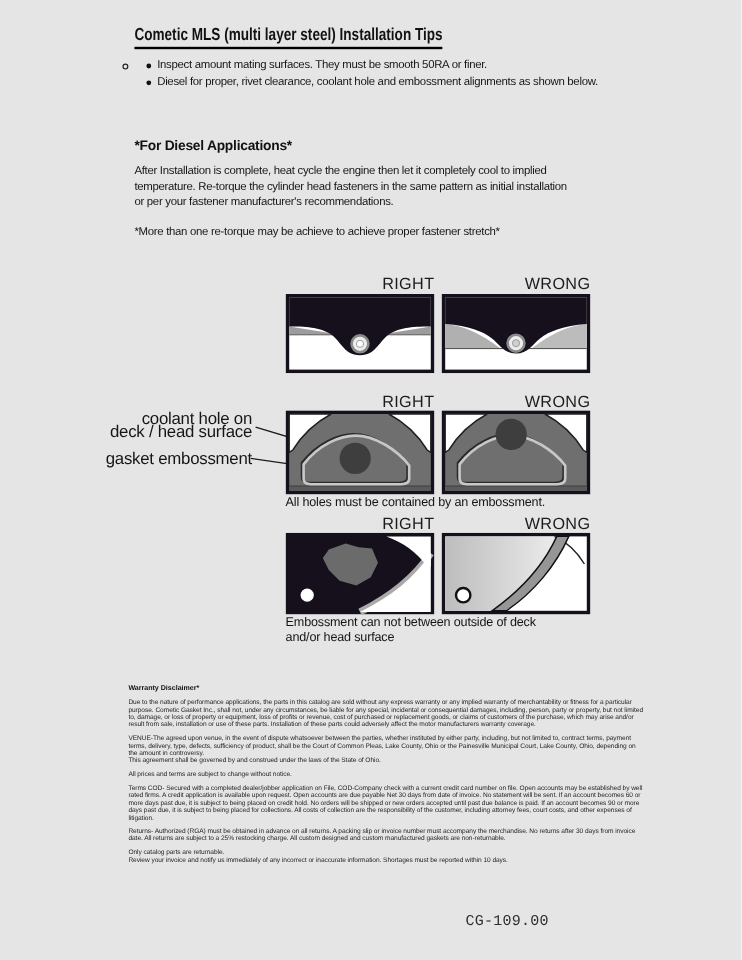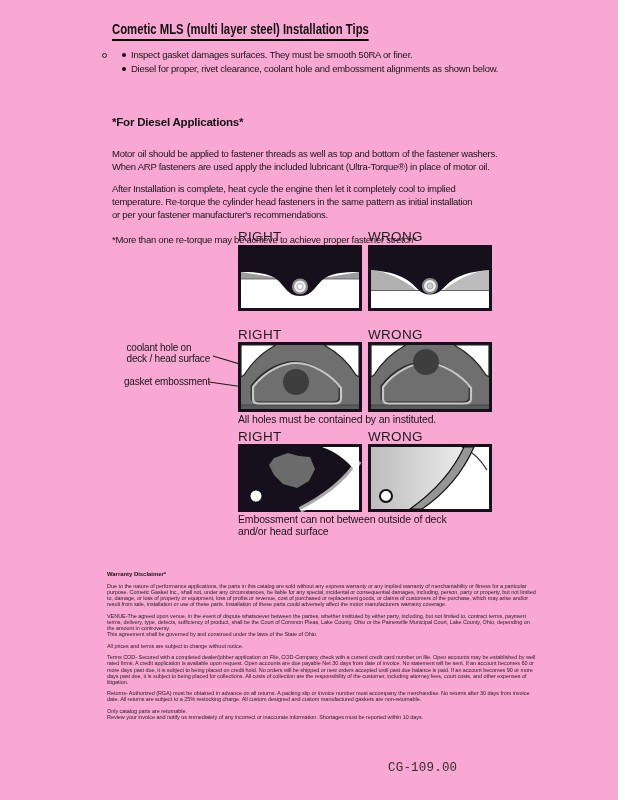--- a/index.html
+++ b/index.html
@@ -1,73 +1,71 @@
 <!DOCTYPE html>
 <html><head>
 <meta charset="utf-8">
 <style>
   html,body{margin:0;padding:0;background:#ffffff;}
   .page{
-    position:relative;width:618px;height:800px;background:#f9a8d4;overflow:hidden;
+    position:relative;width:618px;height:800px;background:#e5e5e5;overflow:hidden;
     font-family:"Liberation Sans","DejaVu Sans",sans-serif;color:#1b1b1b;
   }
   
   .head{position:absolute;left:102px;top:20px;width:500px;}
   .title{
     display:inline-block;margin:0 0 7px 10px;padding-bottom:2px;
     font-size:14.5px;font-weight:bold;color:#111;border-bottom:2px solid #000;
     white-space:nowrap;transform:scaleX(0.78);transform-origin:0 50%;
   }
   .bullets,.subbullets{list-style:none;margin:0;padding:0;}
   .bullets li,.subbullets li{
     position:relative;padding-left:10px;font-size:9.5px;letter-spacing:-0.25px;
     line-height:14px;white-space:nowrap;color:#161616;
   }
   .b-open{position:absolute;left:0;top:4.6px;width:3.4px;height:3.4px;border:1px solid #222;border-radius:50%;}
   .subbullets li{margin-left:20px;padding-left:9px;}
   .b-fill{position:absolute;left:0;top:5.2px;width:4px;height:4px;background:#111;border-radius:50%;}
   
   .diesel{position:absolute;left:112px;top:116px;width:490px;font-size:9.5px;letter-spacing:-0.25px;line-height:13px;color:#161616;}
-  .diesel h2{margin:0 0 18px 0;font-size:11.5px;letter-spacing:-0.2px;color:#111;}
+  .diesel h2{margin:0 0 7px 0;font-size:11.5px;letter-spacing:-0.2px;color:#111;}
   .diesel p{margin:0 0 9px 0;white-space:pre-line;}
   .diesel .note{margin-top:12px;}
   
-  .fig-label{position:absolute;width:124px;text-align:left;font-size:13.5px;letter-spacing:0.3px;color:#1c1c1c;white-space:nowrap;}
+  .fig-label{position:absolute;width:124px;text-align:right;font-size:13.5px;letter-spacing:0.3px;color:#1c1c1c;white-space:nowrap;}
   .fig-box{position:absolute;width:124px;}
   .fig-box svg{display:block;}
   .fig-caption{position:absolute;left:238px;width:290px;font-size:10.5px;letter-spacing:-0.15px;line-height:12px;color:#151515;white-space:pre-line;}
-  .callout{position:absolute;right:408px;font-size:10px;letter-spacing:-0.2px;line-height:10.5px;color:#161616;white-space:pre-line;}
+  .callout{position:absolute;right:408px;text-align:right;font-size:14px;letter-spacing:-0.2px;line-height:10.5px;color:#161616;white-space:pre-line;}
   .leader-svg{position:absolute;left:205px;top:347px;pointer-events:none;}
   
   .warranty{position:absolute;left:107px;top:571px;width:430px;color:#1f1f1f;}
   .warranty h3{margin:0 0 6px 0;font-size:5.9px;font-weight:bold;color:#111;}
   .warranty p{margin:0 0 5.5px 0;font-size:5.5px;line-height:6.1px;letter-spacing:-0.05px;white-space:pre-line;}
   
   .footer-code{position:absolute;left:388px;top:761px;font-size:12.5px;letter-spacing:0.2px;color:#2e2e2e;font-family:Liberation Mono, monospace;}
 </style>
 </head>
 <body>
 
 <div class="page">
 
   <div class="head">
     <h1 class="title">Cometic MLS (multi layer steel) Installation Tips</h1>
     <ul class="bullets">
       <li><span class="b-open"></span></li>
     </ul>
     <ul class="subbullets">
-      <li><span class="b-fill"></span><span>Inspect gasket damages surfaces.  They must be smooth 50RA or finer.</span></li>
+      <li><span class="b-fill"></span><span>Inspect amount mating surfaces.  They must be smooth 50RA or finer.</span></li>
       <li><span class="b-fill"></span><span>Diesel for proper, rivet clearance, coolant hole and embossment alignments as shown below.</span></li>
     </ul>
   </div>
 
   <div class="diesel">
     <h2>*For Diesel Applications*</h2>
-    <p>Motor oil should be applied to fastener threads as well as top and bottom of the fastener washers.
-When ARP fasteners are used apply the included lubricant (Ultra-Torque®) in place of motor oil.</p>
     <p>After Installation is complete, heat cycle the engine then let it completely cool to implied
 temperature. Re-torque the cylinder head fasteners in the same pattern as initial installation
 or per your fastener manufacturer's recommendations.</p>
     <p class="note">*More than one re-torque may be achieve to achieve proper fastener stretch*</p>
   </div>
 
   <div class="fig-label" style="left:238px;top:229px;">RIGHT</div>
   <div class="fig-label" style="left:368px;top:229px;">WRONG</div>
 
   <div class="fig-box" style="left:238px;top:245px;">
@@ -121,21 +119,21 @@
       <rect x="1.5" y="1.5" width="121" height="67" fill="#6f6f6f" stroke="#15101b" stroke-width="3"></rect>
       <rect x="3" y="63" width="118" height="4" fill="#5a5a5a"></rect>
       <line x1="3" y1="63" x2="121" y2="63" stroke="#3c3c3c" stroke-width="0.8"></line>
       <path d="M3,3 H38 C25,10 14,20 6,33 L3,35 Z" fill="#ffffff" stroke="#222" stroke-width="1.2"></path>
       <path d="M121,3 H86 C99,10 110,20 118,33 L121,35 Z" fill="#ffffff" stroke="#222" stroke-width="1.2"></path>
       <path d="M15,57 L15,45 C28,28 46,21 58,21 C75,21 93,33 103,46 L103,57 C103,60 100,61.5 96,61.5 L21,61.5 C17,61.5 15,60 15,57 Z" fill="none" stroke="#2b2b2b" stroke-width="1.8" transform="translate(-1.5,-1.2)"></path>
       <path d="M15,57 L15,45 C28,28 46,21 58,21 C75,21 93,33 103,46 L103,57 C103,60 100,61.5 96,61.5 L21,61.5 C17,61.5 15,60 15,57 Z" fill="none" stroke="#c7c7c7" stroke-width="2.2"></path>
       <circle cx="58" cy="20" r="13" fill="#3e3e3e"></circle>
     </svg>
   </div>
-  <div class="fig-caption" style="top:413px;">All holes must be contained by an instituted.</div>
+  <div class="fig-caption" style="top:413px;">All holes must be contained by an embossment.</div>
 
   <div class="fig-label" style="left:238px;top:429px;">RIGHT</div>
   <div class="fig-label" style="left:368px;top:429px;">WRONG</div>
 
   <div class="fig-box" style="left:238px;top:444px;">
     <svg width="124" height="68" viewBox="0 0 124 68">
       <rect x="1.5" y="1.5" width="121" height="65" fill="#15101b" stroke="#15101b" stroke-width="3"></rect>
       <path d="M121,17 C107,38 88,53 62,66" fill="none" stroke="#aaaaaa" stroke-width="6"></path>
       <path d="M121,17 C107,38 88,53 62,66 L121,66 Z" fill="#ffffff"></path>
       <path d="M121,3 H84 C98,8 109,16 118,28 L121,28 Z" fill="#ffffff"></path>

